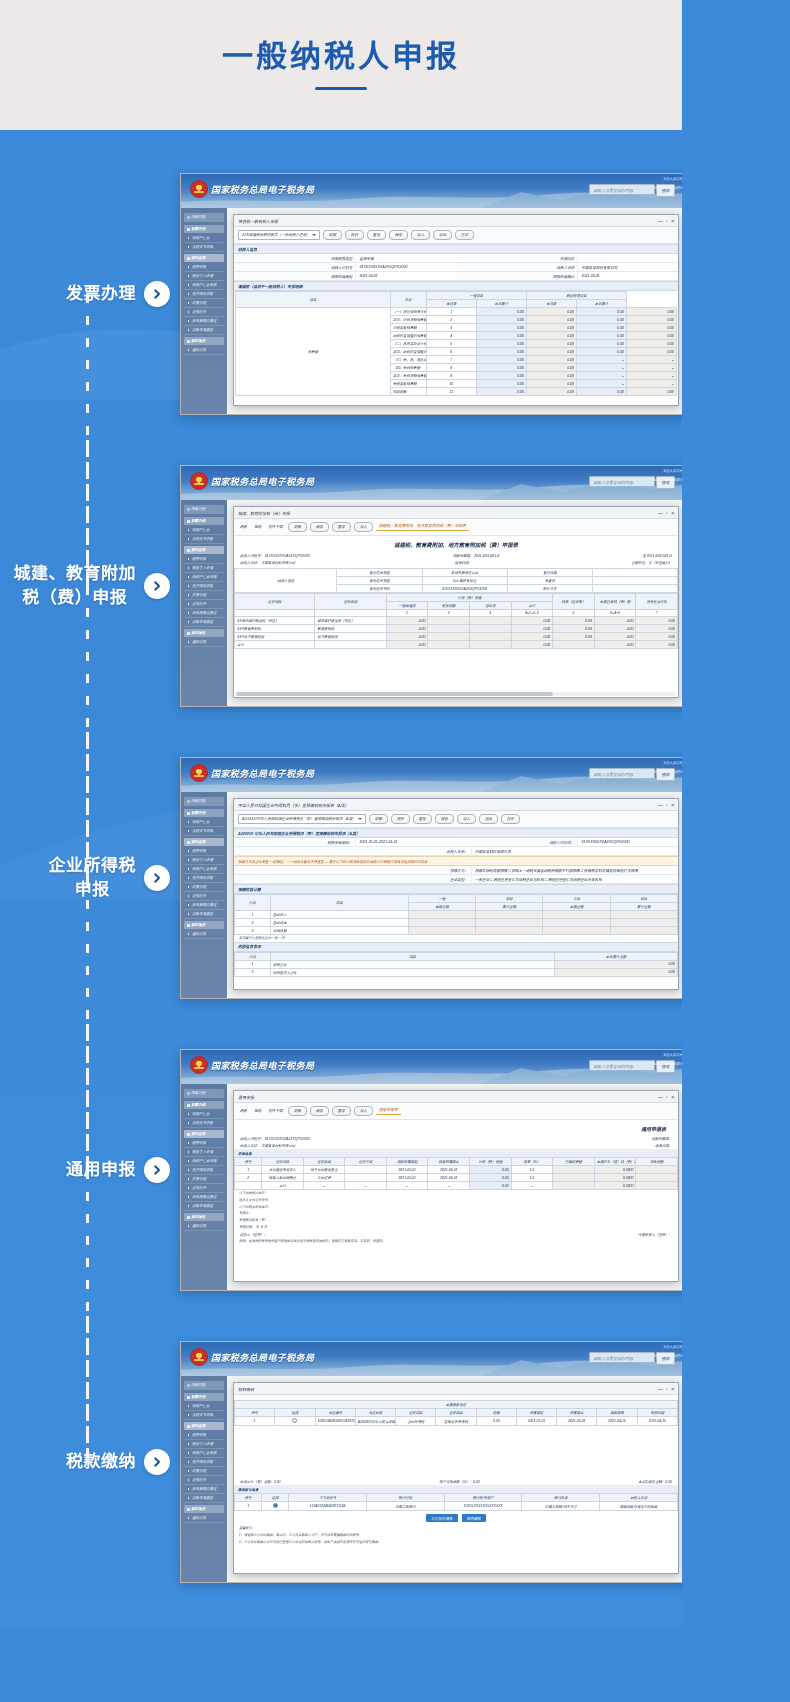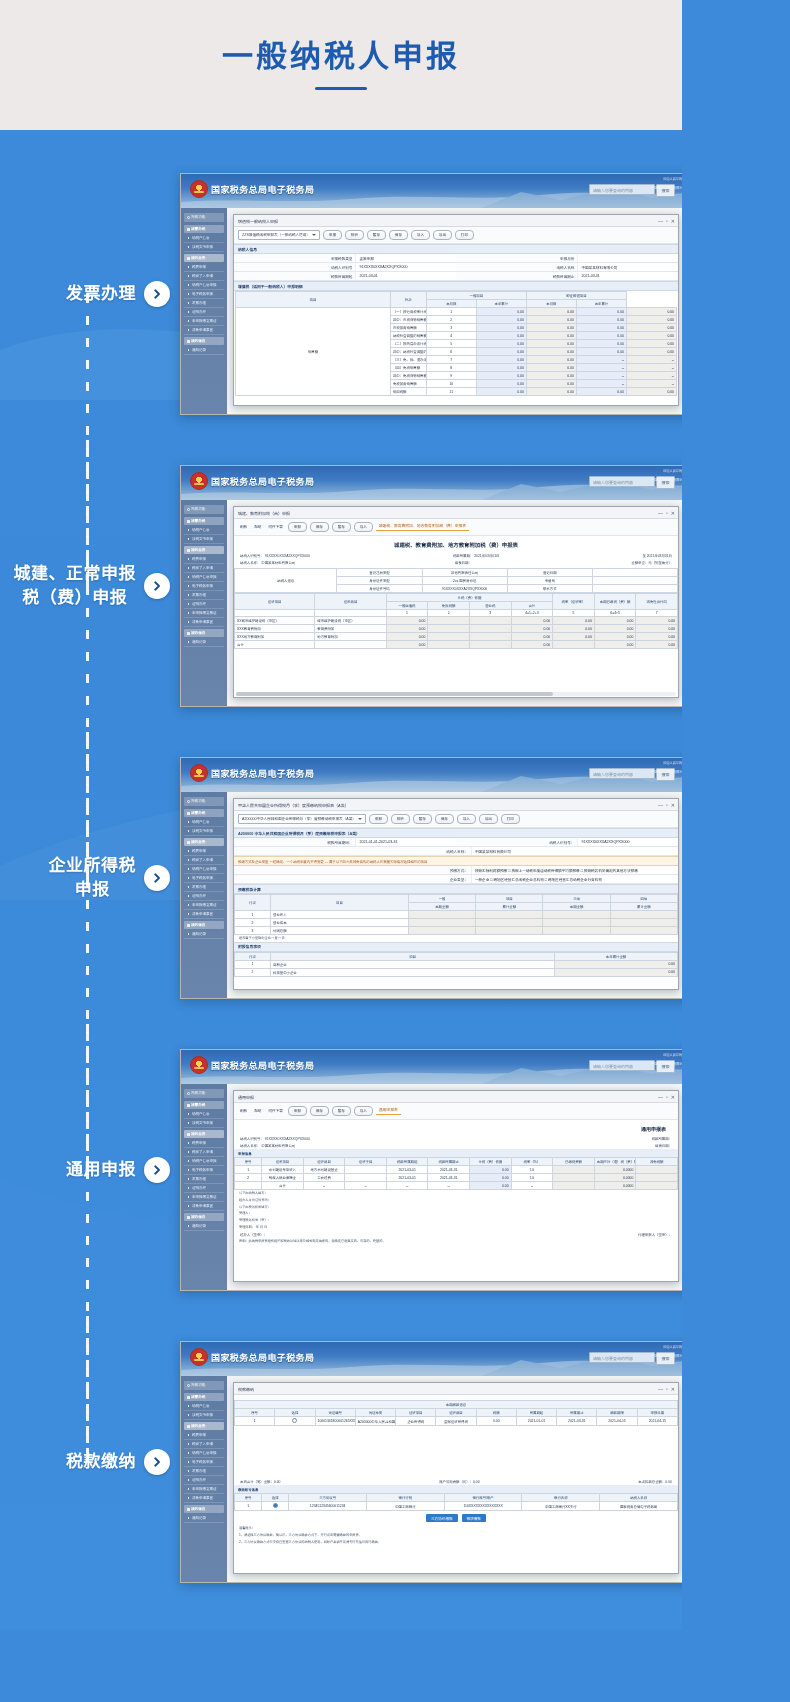--- a/index.html
+++ b/index.html
@@ -106,20 +106,21 @@
   
   .shot{
     width:520px;
     background:#c9c6c4;
     border:1px solid #b7b4b2;
     box-shadow:0 3px 10px rgba(12,40,80,.3);
     position:relative;
     overflow:hidden;
     font-size:3.4px;
     color:#2d3a4a;
+    font-style:italic;
   }
 
   
   .site-bar{
     height:34px;
     position:relative;
     background:linear-gradient(180deg,#3069b4 0%,#3f7cc4 42%,#6f9fd0 72%,#9dbcda 100%);
     overflow:hidden;
   }
   .site-bar .mtn{
@@ -531,21 +532,21 @@
                   </div>
                 </div>
               </div>
             </div>
           </div>
         </div>
         <div class="step">
           <div class="dash-line" style="top: 50%; height: 100%;"></div>
           <div class="dash-line" style="top: 0px; height: 50%;"></div>
           <div class="step-left">
-            <div class="step-label">城建、正常申报
+            <div class="step-label">城建、教育附加
 税（费）申报</div>
             <div class="arrow-btn">
               <svg width="12" height="12" viewBox="0 0 12 12">
                 <path d="M4.2 2.3 L8 6 L4.2 9.7" fill="none" stroke="#1c4f8f" stroke-width="1.9" stroke-linecap="round" stroke-linejoin="round"></path>
               </svg>
             </div>
           </div>
           <div class="step-right">
             <div class="shot " style="height: 240px;">
               <div class="site-bar">

